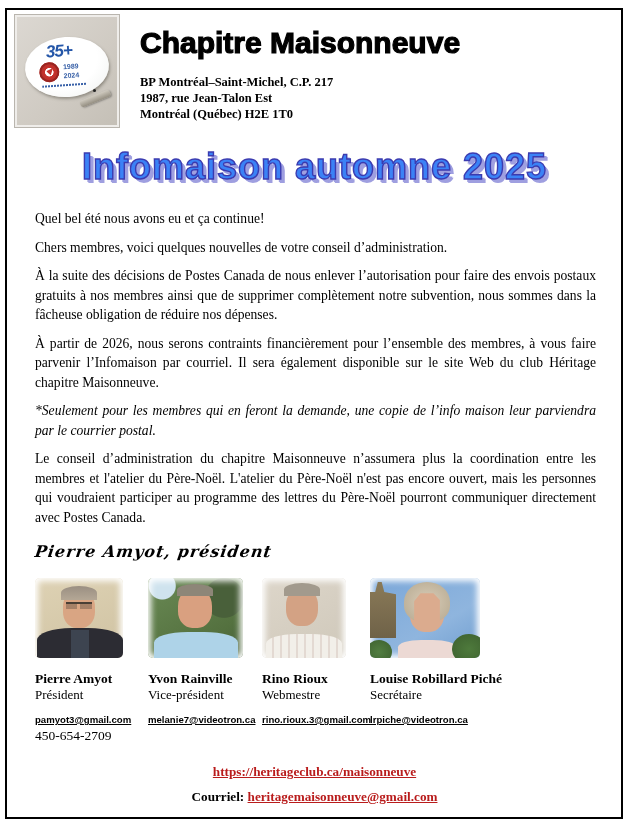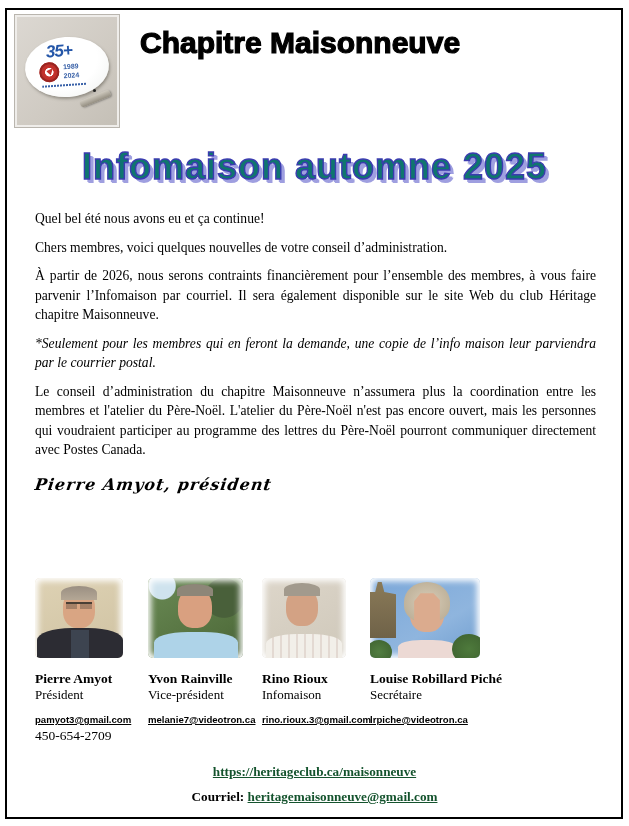--- a/index.html
+++ b/index.html
@@ -57,21 +57,21 @@
   .org-title {
     font-family:"Liberation Sans",sans-serif; font-weight:900; font-size:30px;
     letter-spacing:0px; color:#000; -webkit-text-stroke:1.2px #000;
   }
   .address { margin-top:14px; font-weight:bold; font-size:12.5px; line-height:16px; }
 
   
   .wordart-wrap { position:absolute; left:0; top:146px; width:629px; text-align:center; }
   .wordart {
     display:inline-block; font-family:"Liberation Sans",sans-serif; font-weight:900;
-    font-size:36px; letter-spacing:1px; color:#0f766e;
+    font-size:36px; letter-spacing:1px; color:#3b82f6;
     -webkit-text-stroke:1.4px #3b3bb0;
     text-shadow:3px 3px 0 #9f9fe0, 4px 4px 0 #9f9fe0;
   }
 
   
   .body-text { position:absolute; left:35px; top:209px; width:561px; }
   .body-text p {
     font-size:13.6px; line-height:19.5px; text-align:justify; margin-bottom:9px;
   }
   .note { font-style:italic; }
@@ -144,21 +144,21 @@
   }
   .m-phone { font-size:13.5px; line-height:18px; }
 
   
   .thanks {
     position:absolute; left:35px; top:737px; width:575px;
     font-weight:bold; font-style:italic; font-size:13.2px;
   }
   .site-line { position:absolute; left:0; top:764px; width:629px; text-align:center;
     font-weight:bold; font-size:13.2px; }
-  .site-line a, .mail-line a { color:#14532d; text-decoration:underline; }
+  .site-line a, .mail-line a { color:#b91c1c; text-decoration:underline; }
   .mail-line { position:absolute; left:0; top:789px; width:629px; text-align:center;
     font-weight:bold; font-size:13.2px; }
 </style>
 </head>
 <body>
 
 <div class="page">
   <div class="page-border"></div>
 
   <div class="logo-box">
@@ -170,29 +170,35 @@
         <div>2024</div>
       </div>
       <div class="pin-tagline"></div>
       <div class="pin-clasp"></div>
     </div>
     <div class="pin-dot"></div>
   </div>
 
   <div class="header-text">
     <div class="org-title">Chapitre Maisonneuve</div>
+    <div class="address">
+      <div>BP Montréal–Saint-Michel, C.P. 217</div>
+      <div>1987, rue Jean-Talon Est</div>
+      <div>Montréal (Québec) H2E 1T0</div>
+    </div>
   </div>
 
   <div class="wordart-wrap">
     <span class="wordart">Infomaison automne 2025</span>
   </div>
 
   <div class="body-text">
     <p>Quel bel été nous avons eu et ça continue!</p>
     <p>Chers membres, voici quelques nouvelles de votre conseil d’administration.</p>
+    <p>À la suite des décisions de Postes Canada de nous enlever l’autorisation pour faire des envois postaux gratuits à nos membres ainsi que de supprimer complètement notre subvention, nous sommes dans la fâcheuse obligation de réduire nos dépenses.</p>
     <p>À partir de 2026, nous serons contraints financièrement pour l’ensemble des membres, à vous faire parvenir l’Infomaison par courriel. Il sera également disponible sur le site Web du club Héritage chapitre Maisonneuve.</p>
     <p class="note">*Seulement pour les membres qui en feront la demande, une copie de l’info maison leur parviendra par le courrier postal.</p>
     <p>Le conseil d’administration du chapitre Maisonneuve n’assumera plus la coordination entre les membres et l'atelier du Père-Noël. L'atelier du Père-Noël n'est pas encore ouvert, mais les personnes qui voudraient participer au programme des lettres du Père-Noël pourront communiquer directement avec Postes Canada.</p>
     <span class="signature">Pierre Amyot, président</span>
   </div>
 
   <div class="team-row">
 
     <div class="member m1">
       <div class="photo p1">
@@ -219,21 +225,21 @@
     </div>
 
 
     <div class="member m4">
       <div class="photo p4">
         <div class="shirt"></div>
         <div class="face"></div>
         <div class="hair"></div>
       </div>
       <div class="m-name">Rino Rioux</div>
-      <div class="m-role">Infomaison</div>
+      <div class="m-role">Webmestre</div>
       <a class="m-email">rino.rioux.3@gmail.com</a>
     </div>
 
     <div class="member m5">
       <div class="photo p5">
         <div class="treeleft"></div>
         <div class="shirt"></div>
         <div class="face"></div>
         <div class="hair"></div>
       </div>

